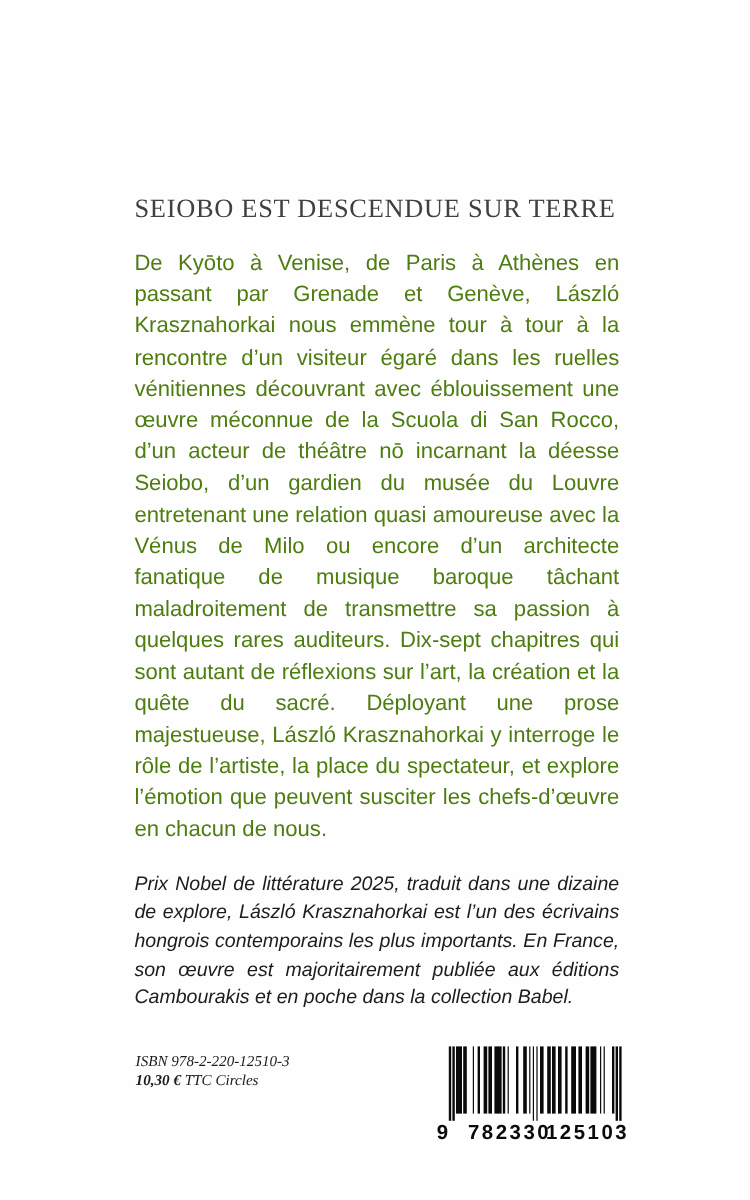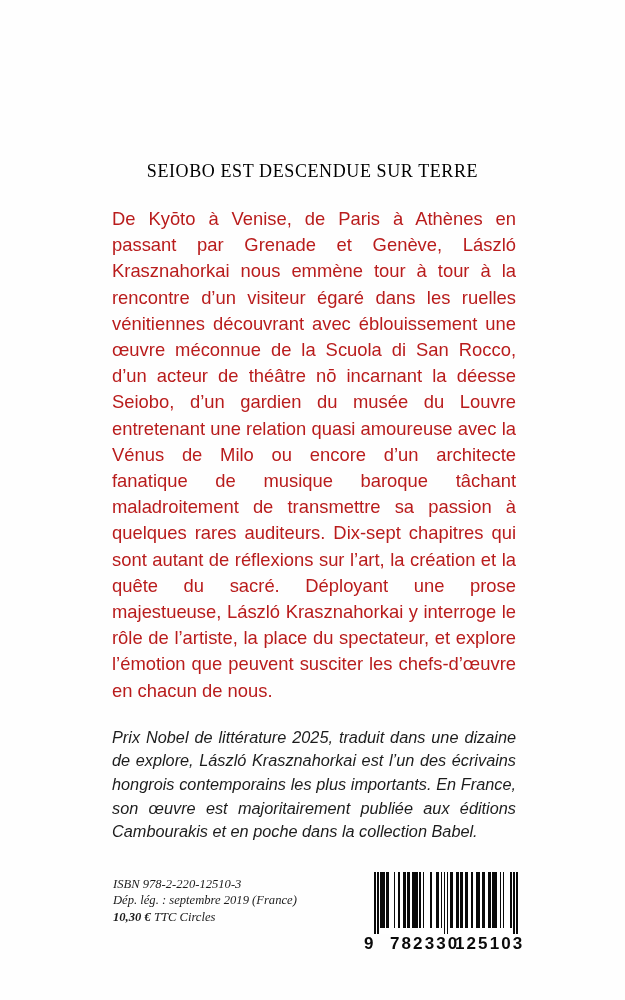--- a/index.html
+++ b/index.html
@@ -41,42 +41,42 @@
   }
 
   
   .book-title {
     position: absolute;
     top: 161px;
     left: 0;
     right: 0;
     text-align: center;
     font-family: "Liberation Serif", serif;
-    font-size: 18px;
+    font-size: 22px;
     letter-spacing: 0.6px;
-    color: #000000;
+    color: #404040;
     font-weight: 400;
     white-space: nowrap;
   }
 
   
   .blurb {
     position: absolute;
     top: 206px;
     left: 112px;
     width: 404px;
   }
   .blurb p {
     margin: 0;
     font-family: "Liberation Sans", sans-serif;
     font-size: 18.4px;
     line-height: 26.2px;
     text-align: justify;
     text-justify: inter-word;
-    color: #b91c1c;
+    color: #4d7c0f;
     hyphens: manual;
   }
   .blurb p.main-text {
     font-weight: 400;
   }
   .blurb p.bio-text {
     font-style: italic;
     font-size: 16.3px;
     line-height: 23.6px;
     margin-top: 22px;
@@ -189,21 +189,20 @@
   <div class="book-title">SEIOBO EST DESCENDUE SUR TERRE</div>
 
   <div class="blurb">
     <p class="main-text">De Kyōto à Venise, de Paris à Athènes en passant par Grenade et Genève, László Krasznahorkai nous emmène tour à tour à la rencontre d’un visiteur égaré dans les ruelles vénitiennes découvrant avec éblouissement une œuvre méconnue de la Scuola di San Rocco, d’un acteur de théâtre nō incarnant la déesse Seiobo, d’un gardien du musée du Louvre entretenant une relation quasi amoureuse avec la Vénus de Milo ou encore d’un architecte fanatique de musique baroque tâchant maladroitement de transmettre sa passion à quelques rares auditeurs. Dix-sept chapitres qui sont autant de réflexions sur l’art, la création et la quête du sacré. Déployant une prose majestueuse, László Krasznahorkai y interroge le rôle de l’artiste, la place du spectateur, et explore l’émotion que peuvent susciter les chefs-d’œuvre en chacun de nous.</p>
     <p class="bio-text">Prix Nobel de littérature 2025, traduit dans une dizaine de explore, László Krasznahorkai est l’un des écrivains hongrois contemporains les plus importants. En France, son œuvre est majoritairement publiée aux éditions Cambourakis et en poche dans la collection Babel.</p>
   </div>
 
 
   <div class="colophon">
     <div class="colophon-line">ISBN 978-2-220-12510-3</div>
-    <div class="colophon-line">Dép. lég. : septembre 2019 (France)</div>
     <div class="colophon-line price">
       <span class="amount">10,30 €</span><span> TTC Circles</span>
     </div>
   </div>
 
   <div class="barcode-area">
     <div class="barcode-bars" id="barcode-bars">
         <i class="guard" style="width: 1.51579px;"></i>
         <i class="space" style="width: 1.51579px;"></i>
         <i class="guard" style="width: 1.51579px;"></i>

